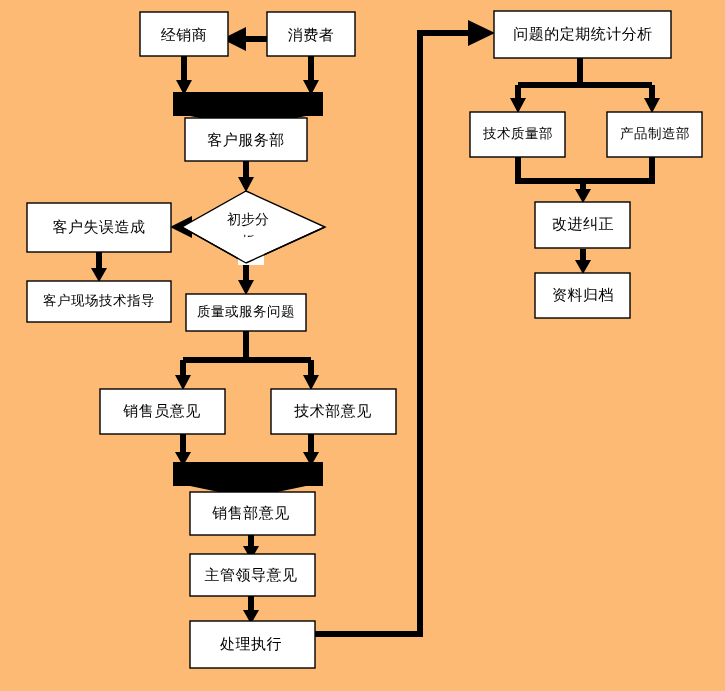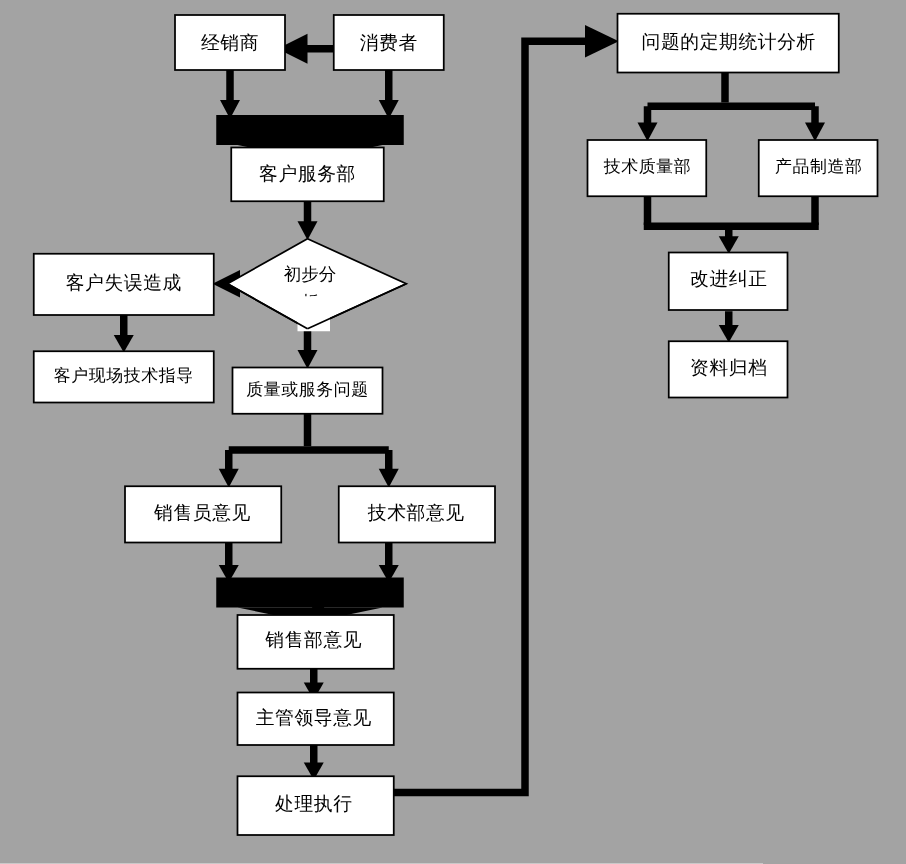--- a/index.html
+++ b/index.html
@@ -7,21 +7,21 @@
     padding: 0;
     background: #ffffff;
   }
   body {
     font-family: "DejaVu Sans", "Liberation Sans", sans-serif;
   }
   #flow-root {
     position: relative;
     width: 725px;
     height: 691px;
-    background: #a3a3a3;
+    background: #fdba74;
     overflow: hidden;
   }
   svg#flow-svg {
     position: absolute;
     left: 0;
     top: 0;
     width: 725px;
     height: 691px;
     display: block;
   }

